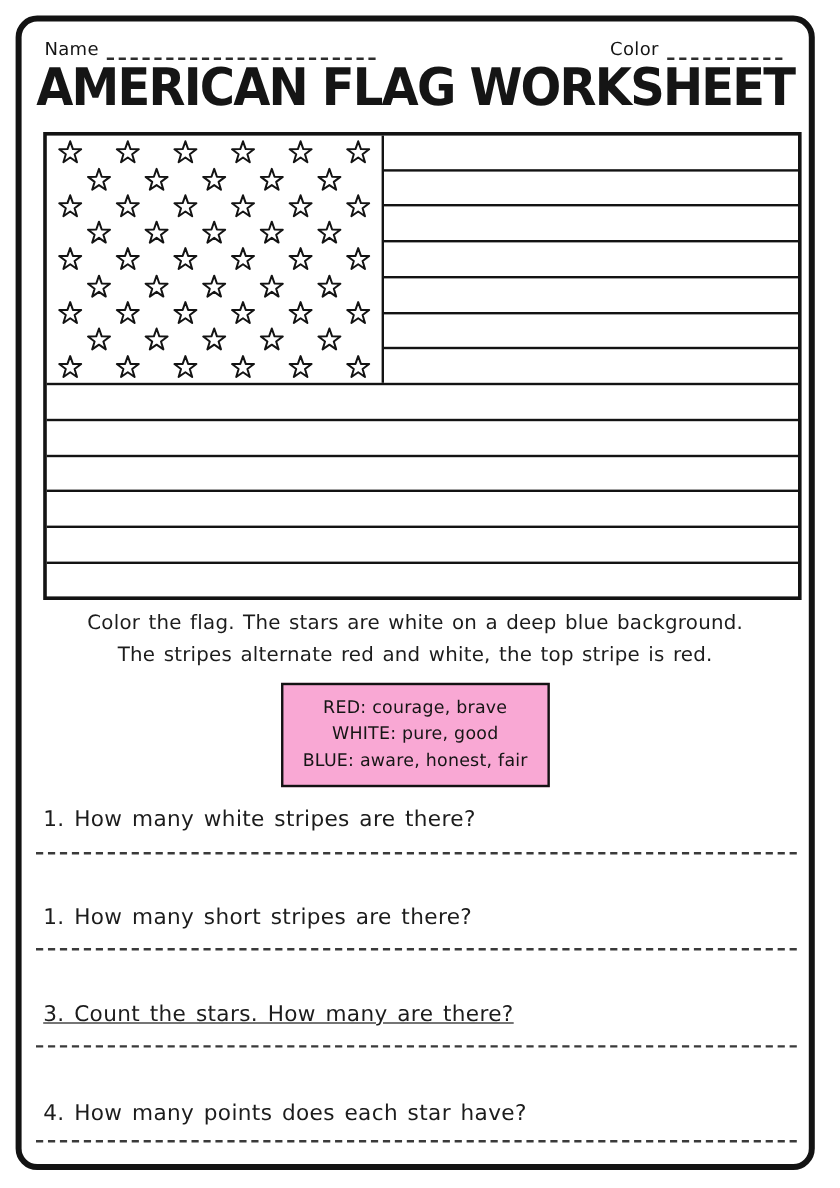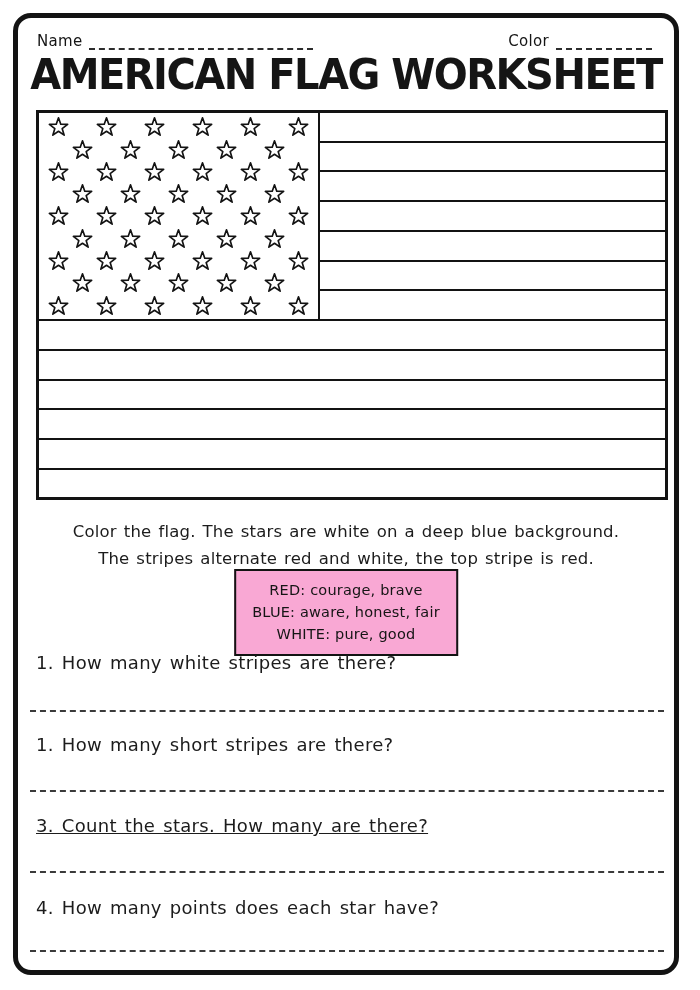--- a/index.html
+++ b/index.html
@@ -41,33 +41,33 @@
   .star-row.offset{padding:0 33px;}
   .star-row svg{display:block;}
   .short-stripes{flex:1;display:flex;flex-direction:column;}
   .short-stripe{flex:1;border-bottom:2px solid #131313;}
   .short-stripe:last-child{border-bottom:none;}
   .flag-bottom{display:flex;flex-direction:column;height:177px;}
   .long-stripe{flex:1;border-bottom:2px solid #131313;}
   .long-stripe:last-child{border-bottom:none;}
   
   .instructions{
-    position:absolute;left:0;right:0;top:518px;text-align:center;
+    position:absolute;left:0;right:0;top:505px;text-align:center;
     font-size:16.5px;line-height:1.65;letter-spacing:.2px;word-spacing:1.5px;color:#1c1c1c;
   }
   
   .color-key{
     position:absolute;left:50%;top:569px;transform:translateX(-50%);
     border:2px solid #131313;padding:9px 16px;text-align:center;
     font-size:14.5px;line-height:1.5;letter-spacing:.2px;background:#f9a8d4;
   }
   
   .question{
     position:absolute;left:36px;right:30px;
-    font-size:18px;letter-spacing:.3px;word-spacing:2px;color:#1c1c1c;
+    font-size:18px;letter-spacing:.3px;word-spacing:2px;color:#1c1c1c;margin-top:20px;
   }
   .q1{top:652px;} .q2{top:734px;} .q3{top:815px;text-decoration:underline;} .q4{top:897px;}
   .answer-line{
     position:absolute;left:30px;right:28px;height:0;
     border-bottom:2px dashed #3a3a3a;
   }
   .a1{top:710px;} .a2{top:790px;} .a3{top:871px;} .a4{top:950px;}
 </style>
 </head>
 <body>
@@ -280,22 +280,22 @@
       </div>
   </div>
 
   <div class="instructions">
     <div>Color the flag. The stars are white on a deep blue background.</div>
     <div>The stripes alternate red and white, the top stripe is red.</div>
   </div>
 
   <div class="color-key">
     <div>RED: courage, brave</div>
+    <div>WHITE: pure, good</div>
     <div>BLUE: aware, honest, fair</div>
-    <div>WHITE: pure, good</div>
   </div>
 
   <div class="question q1">1. How many white stripes are there?</div>
   <div class="answer-line a1"></div>
 
   <div class="question q2">1. How many short stripes are there?</div>
   <div class="answer-line a2"></div>
 
   <div class="question q3">3. Count the stars. How many are there?</div>
   <div class="answer-line a3"></div>

